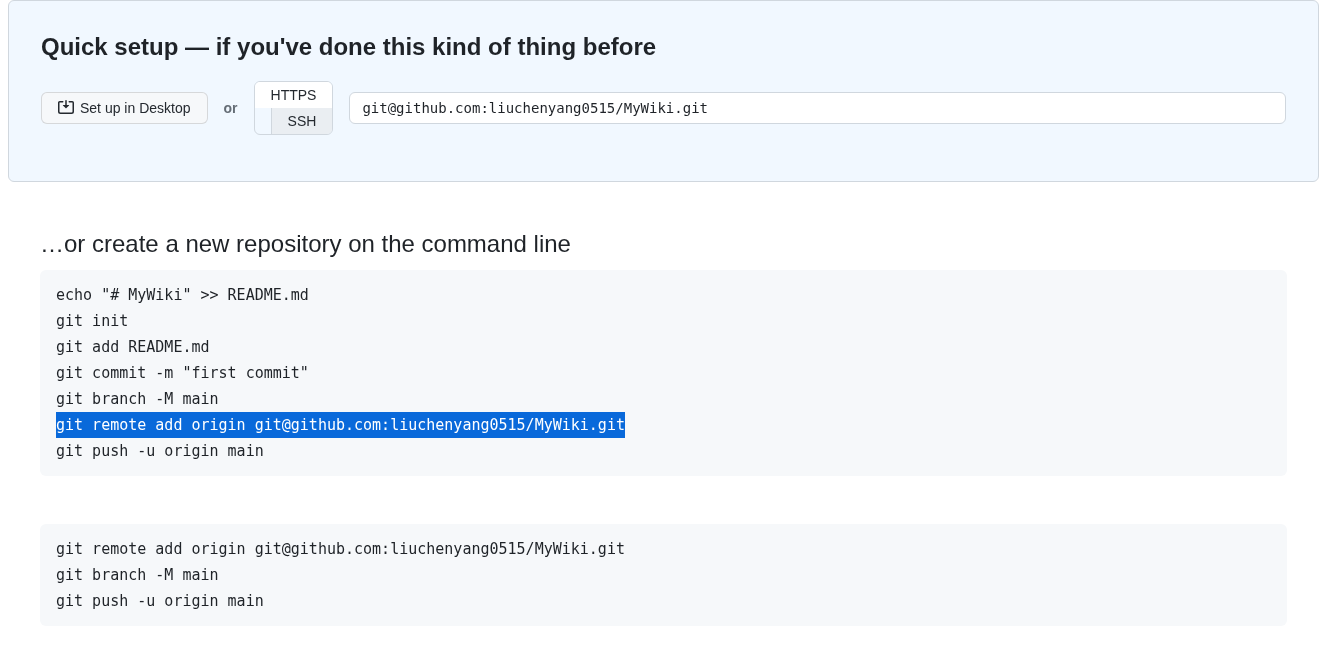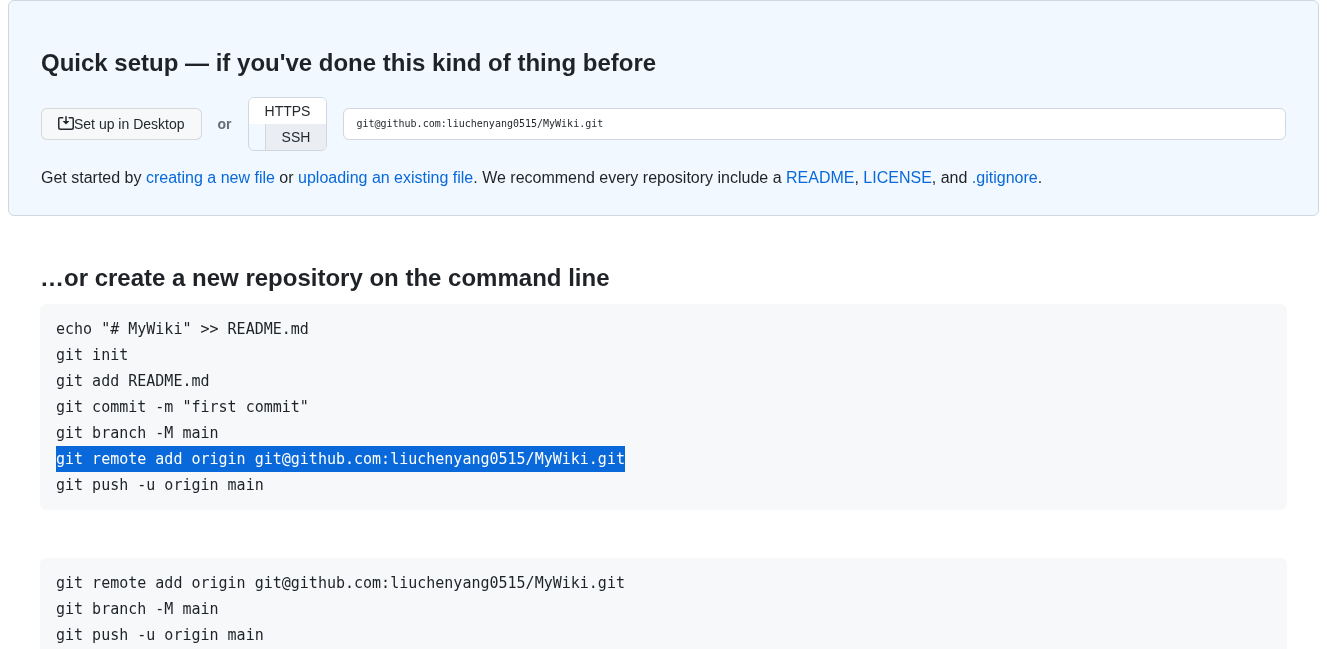--- a/index.html
+++ b/index.html
@@ -8,21 +8,21 @@
     font-size: 16px;
     color: #24292f;
     background: #fff;
     width: 1327px;
   }
   .quick-setup-box {
     background: #f1f8ff;
     border: 1px solid #d0d7de;
     border-radius: 6px;
     margin: 0 8px 0 8px;
-    padding: 48px 32px 28px 32px;
+    padding: 32px 32px 28px 32px;
   }
   .quick-setup-title {
     font-size: 24px;
     font-weight: 600;
     margin-bottom: 20px;
     color: #1f2328;
   }
   .setup-row {
     display: flex;
     align-items: center;
@@ -34,20 +34,21 @@
     align-items: center;
     padding: 5px 16px;
     font-size: 14px;
     font-weight: 500;
     line-height: 20px;
     color: #24292f;
     background: #f6f8fa;
     border: 1px solid rgba(31,35,40,0.15);
     border-radius: 6px;
     cursor: pointer;
+    gap: 6px;
   }
   .or-text { font-size: 14px; color: #656d76; font-weight: 600; }
   .protocol-toggle {
     display: inline-flex;
     border: 1px solid #d0d7de;
     border-radius: 6px;
     overflow: hidden;
     flex-direction: column;
   }
   .protocol-toggle button {
@@ -63,39 +64,39 @@
     background: #eaeef2;
     margin-left: 16px;
   }
   .protocol-toggle button + button {
     border-left: 1px solid #d0d7de;
   }
   .url-input {
     flex: 1;
     padding: 5px 12px;
     font-family: ui-monospace, SFMono-Regular, "SF Mono", Menlo, Consolas, monospace;
-    font-size: 10px;
+    font-size: 14px;
     line-height: 20px;
     color: #1f2328;
     background: #fff;
     border: 1px solid #d0d7de;
     border-radius: 6px;
   }
   .helper-text {
     font-size: 16px;
     color: #1f2328;
   }
   .helper-text a { color: #0969da; text-decoration: none; }
   .section {
     padding: 0 40px;
     margin-top: 48px;
   }
   .section h2 {
     font-size: 24px;
-    font-weight: 700;
+    font-weight: 400;
     margin-bottom: 12px;
     color: #1f2328;
   }
   .code-block {
     background: #f6f8fa;
     border-radius: 6px;
     padding: 12px 16px;
     font-family: ui-monospace, SFMono-Regular, "SF Mono", Menlo, Consolas, monospace;
     font-size: 15px;
     line-height: 26px;
@@ -131,23 +132,20 @@
     <span class="or-text">or</span>
 
     <div class="protocol-toggle">
       <button>HTTPS</button>
       <button class="selected">SSH</button>
     </div>
 
     <input class="url-input" type="text" readonly="" value="git@github.com:liuchenyang0515/MyWiki.git" style="">
   </div>
 
-  <p class="helper-text">
-    <span>Get started by </span><a href="#">creating a new file</a><span> or </span><a href="#">uploading an existing file</a><span>. We recommend every repository include a </span><a href="#">README</a><span>, </span><a href="#">LICENSE</a><span>, and </span><a href="#">.gitignore</a><span>.</span>
-  </p>
 </div>
 
 <div class="section">
   <h2>…or create a new repository on the command line</h2>
   <div class="code-block"><span class="code-line">echo "# MyWiki" &gt;&gt; README.md</span><span class="code-line">git init</span><span class="code-line">git add README.md</span><span class="code-line">git commit -m "first commit"</span><span class="code-line">git branch -M main</span><span class="code-line highlight">git remote add origin git@github.com:liuchenyang0515/MyWiki.git</span><span class="code-line">git push -u origin main</span></div>
 </div>
 
 <div class="section">
   <div class="code-block"><span class="code-line">git remote add origin git@github.com:liuchenyang0515/MyWiki.git</span><span class="code-line">git branch -M main</span><span class="code-line">git push -u origin main</span></div>
 </div>

